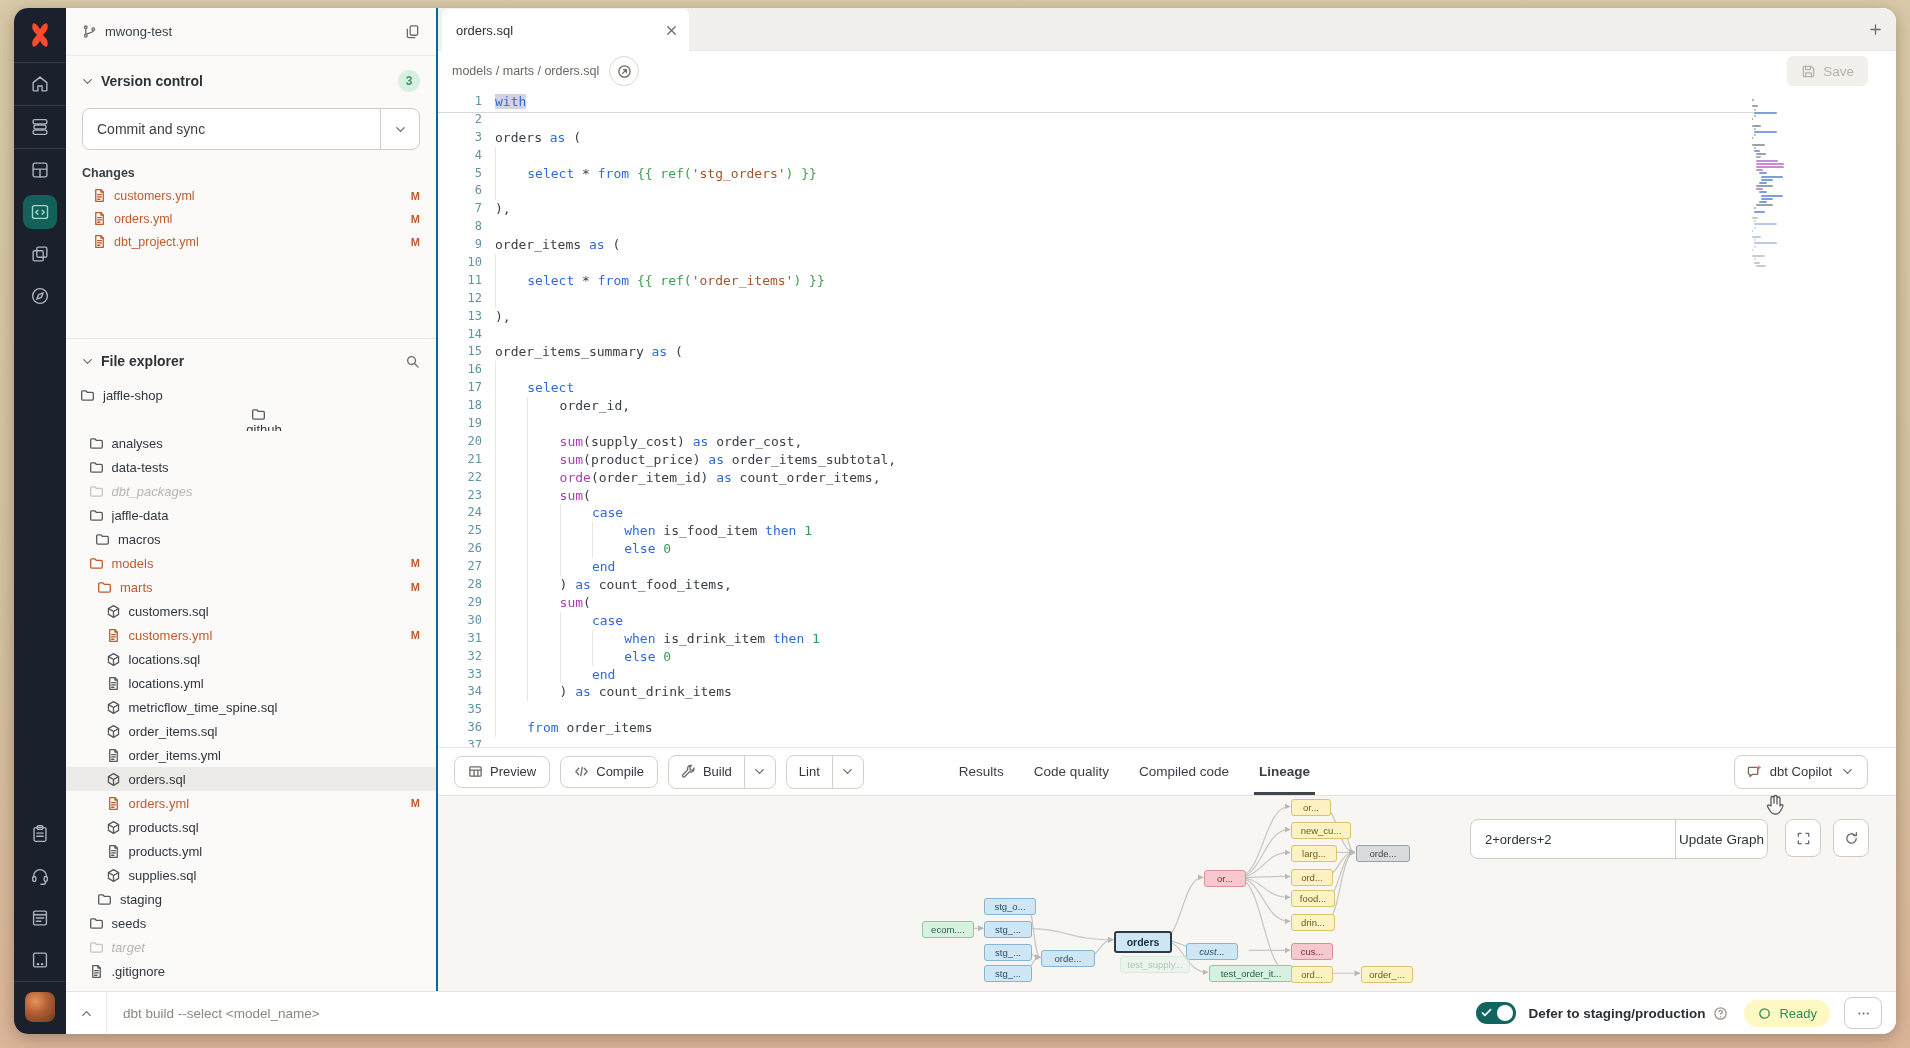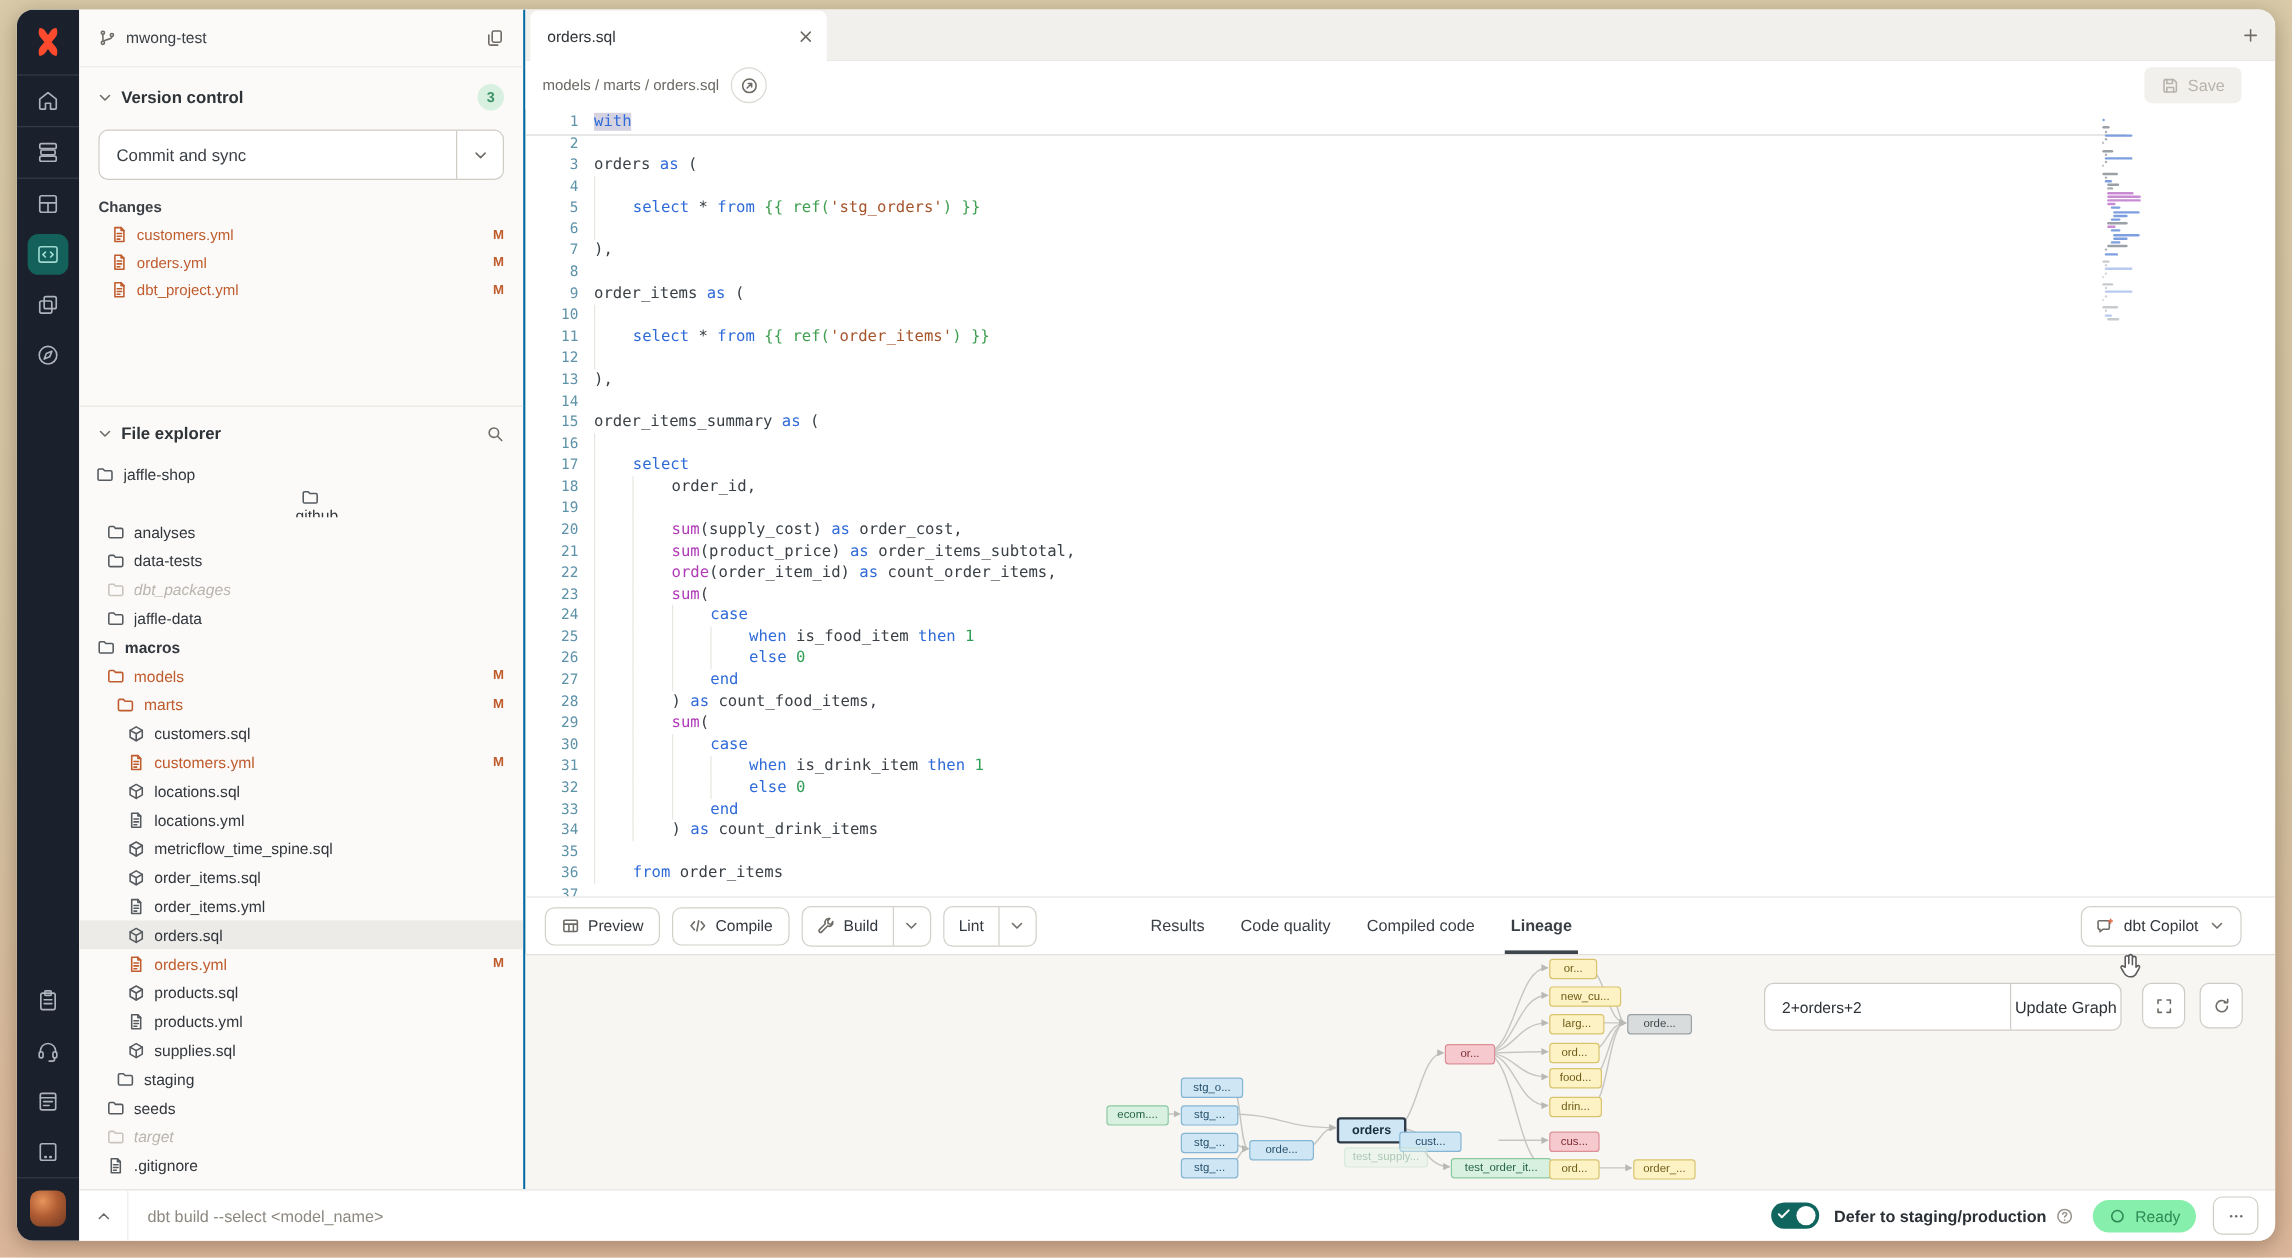--- a/index.html
+++ b/index.html
@@ -104,21 +104,21 @@
   
   .statusbar{height:42px;flex:none;background:#fff;border-top:1px solid #e5e2dd;display:flex;align-items:center;padding:0 14px 0 0;}
   .sb-chev{width:40px;height:100%;display:flex;align-items:center;justify-content:center;color:#5a5f66;cursor:pointer;border-right:1px solid #efece8;}
   .cmd{margin-left:16px;font-size:13.5px;color:#8d8880;flex:1;cursor:text;}
   .toggle{width:40px;height:22px;border-radius:11px;background:#10655f;position:relative;cursor:pointer;flex:none;}
   .toggle .knob{position:absolute;right:3px;top:3px;width:16px;height:16px;border-radius:50%;background:#fff;}
   .toggle .ck{position:absolute;left:4px;top:3px;color:#fff;}
   .toggle .ck svg{width:13px;height:13px;fill:none;stroke:#fff;stroke-width:2;stroke-linecap:round;stroke-linejoin:round;}
   .defer-lbl{font-size:13.5px;font-weight:bold;color:#2b3036;margin:0 8px 0 12px;}
   .q-ic{color:#9b968f;margin-right:16px;}
-  .ready-pill{height:27px;border-radius:14px;background:#86efac;color:#2f8a55;display:flex;align-items:center;gap:7px;padding:0 13px;font-size:13px;margin-right:14px;}
+  .ready-pill{height:27px;border-radius:14px;background:#fef9c3;color:#2f8a55;display:flex;align-items:center;gap:7px;padding:0 13px;font-size:13px;margin-right:14px;}
   .ready-pill .ic{color:#2f8a55;}
   .dots-btn{width:36px;height:30px;border:1px solid #cfccc6;border-radius:8px;background:#fff;display:flex;align-items:center;justify-content:center;color:#4a4f55;cursor:pointer;}
   .hand-cursor{position:absolute;left:1763px;top:793px;z-index:50;pointer-events:none;}
 </style>
 </head>
 <body>
 
 <div class="frame">
   <div class="app">
 
@@ -357,21 +357,21 @@
                   <span class="nm">dbt_packages</span>
                 </div>
                 <div class="tree-row" style="padding-left: 22.5px;">
                   <span class="ic">
                     <svg viewBox="0 0 16 16">
                       <path d="M1.8 4.2c0-.7.5-1.2 1.2-1.2h3.2l1.5 1.6h5.3c.7 0 1.2.5 1.2 1.2v6c0 .7-.5 1.2-1.2 1.2H3c-.7 0-1.2-.5-1.2-1.2z"></path>
                     </svg>
                   </span>
                   <span class="nm">jaffle-data</span>
                 </div>
-                <div class="tree-row" style="padding-left: 15px; font-weight: bold;">
+                <div class="tree-row" style="padding-left: 29px;">
                   <span class="ic">
                     <svg viewBox="0 0 16 16">
                       <path d="M1.8 4.2c0-.7.5-1.2 1.2-1.2h3.2l1.5 1.6h5.3c.7 0 1.2.5 1.2 1.2v6c0 .7-.5 1.2-1.2 1.2H3c-.7 0-1.2-.5-1.2-1.2z"></path>
                     </svg>
                   </span>
                   <span class="nm">macros</span>
                 </div>
                 <div class="tree-row modified" style="padding-left: 22.5px;">
                   <span class="ic">
                     <svg viewBox="0 0 16 16">
@@ -891,21 +891,21 @@
                 </g>
             </svg>
             <div id="lin-nodes">
                 <div class="node n-green" style="left: 484px; top: 125px; width: 44px;">ecom....</div>
                 <div class="node n-blue" style="left: 546px; top: 102px; width: 44px;">stg_o...</div>
                 <div class="node n-blue" style="left: 546px; top: 125px; width: 40px;">stg_...</div>
                 <div class="node n-blue" style="left: 546px; top: 148px; width: 40px;">stg_...</div>
                 <div class="node n-blue" style="left: 546px; top: 169px; width: 40px;">stg_...</div>
                 <div class="node n-blue" style="left: 603px; top: 154px; width: 46px;">orde...</div>
                 <div class="node n-sel" style="left: 676px; top: 135px; width: 48px;">orders</div>
-                <div class="node n-blue" style="left: 728px; top: 147px; width: 44px;">cust...</div>
+                <div class="node n-blue" style="left: 748px; top: 147px; width: 44px; font-style: italic;">cust...</div>
                 <div class="node n-green" style="left: 771px; top: 169px; width: 76px;">test_order_it...</div>
                 <div class="node n-pink" style="left: 766px; top: 74px; width: 34px;">or...</div>
                 <div class="node n-yellow" style="left: 853px; top: 3px; width: 32px;">or...</div>
                 <div class="node n-yellow" style="left: 853px; top: 26px; width: 52px;">new_cu...</div>
                 <div class="node n-yellow" style="left: 853px; top: 49px; width: 38px;">larg...</div>
                 <div class="node n-yellow" style="left: 853px; top: 73px; width: 34px;">ord...</div>
                 <div class="node n-yellow" style="left: 853px; top: 94px; width: 36px;">food...</div>
                 <div class="node n-yellow" style="left: 853px; top: 118px; width: 36px;">drin...</div>
                 <div class="node n-pink" style="left: 853px; top: 147px; width: 34px;">cus...</div>
                 <div class="node n-yellow" style="left: 853px; top: 170px; width: 34px;">ord...</div>

